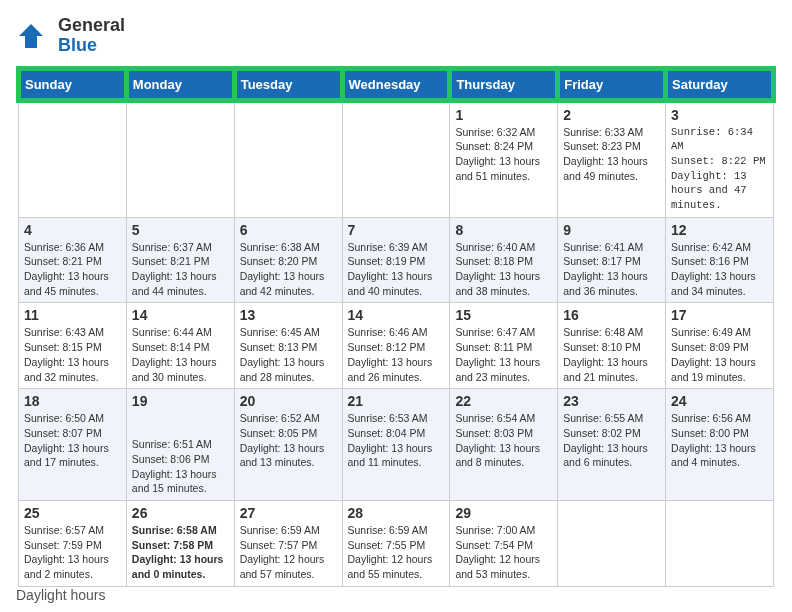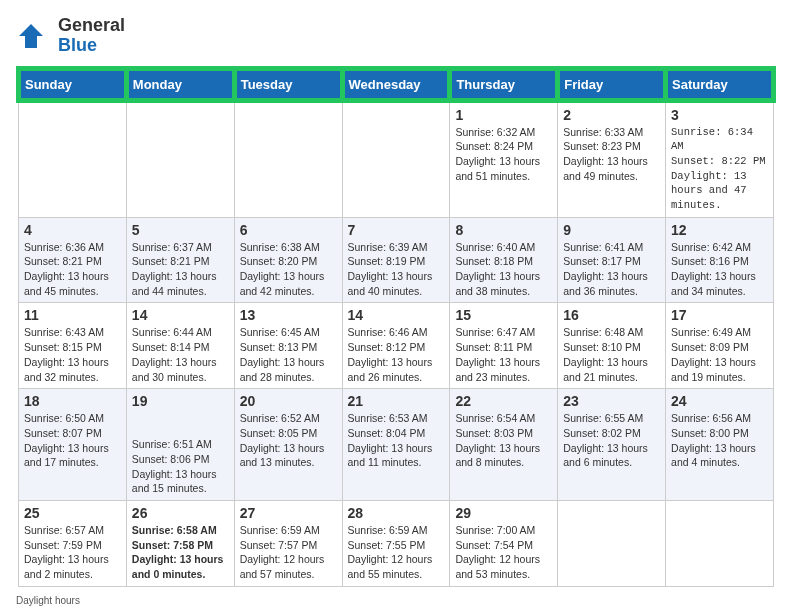--- a/index.html
+++ b/index.html
@@ -74,22 +74,21 @@
     }
     .day-info {
       color: #333;
       font-size: 10.5px;
       line-height: 1.4;
     }
     .empty-cell {
       background: #f9f9f9;
     }
     .footer {
-      margin-top: 8px;
-      font-size: 10px;
+      font-size: 14px;
       color: #555;
     }
     tr:nth-child(odd) td { background: #fff; }
     tr:nth-child(even) td { background: #f0f4fa; }
     
     thead tr th { background: #1a6bb5 !important; }
   </style>
 </head>
 <body>
 

